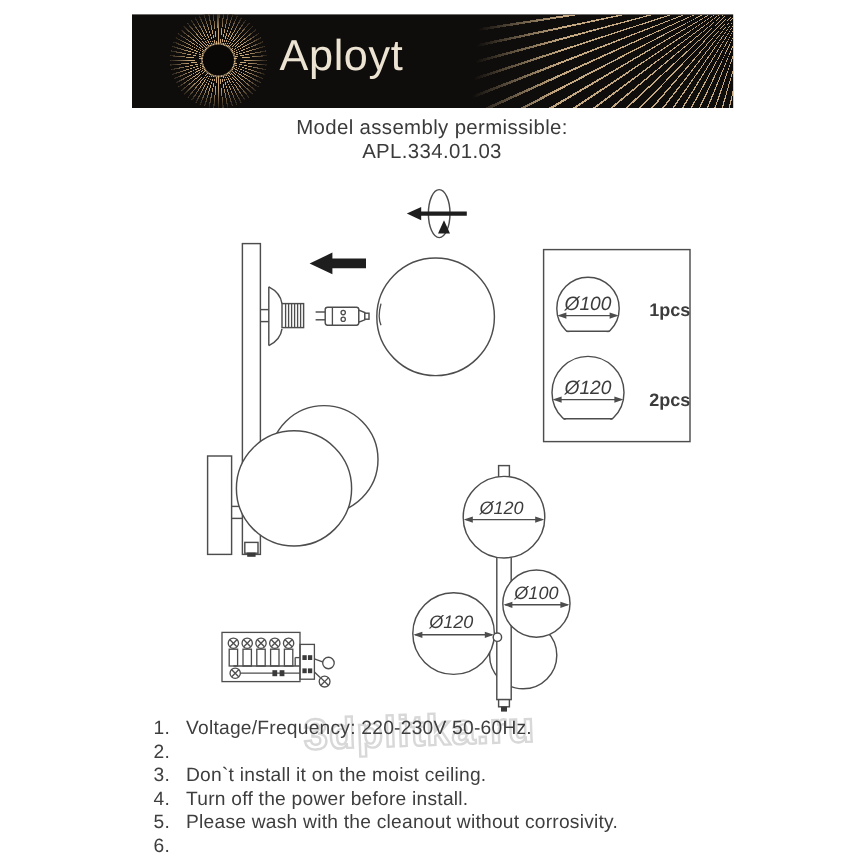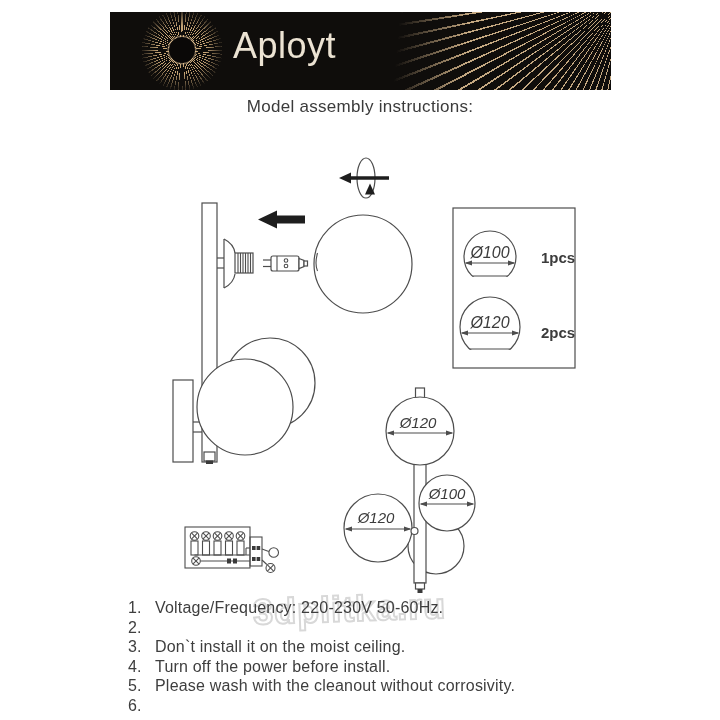--- a/index.html
+++ b/index.html
@@ -64,21 +64,22 @@
 
 <div class="page">
 
   <div class="banner">
     <div class="burst"></div>
     <div class="brand">Aployt</div>
     <div class="fan"></div>
   </div>
 
   <div class="title-wrap">
-    <div class="title">Model assembly instructions:</div>
+    <div class="title">Model assembly permissible:</div>
+    <div class="model">APL.334.01.03</div>
   </div>
 
   <svg class="diagram" viewBox="0 0 720 720">
 
     <g>
 
       <rect class="lnw" x="173" y="380" width="20" height="82"></rect>
       <line class="ln" x1="193" y1="422" x2="203" y2="422"></line>
       <line class="ln" x1="193" y1="432" x2="203" y2="432"></line>
 

